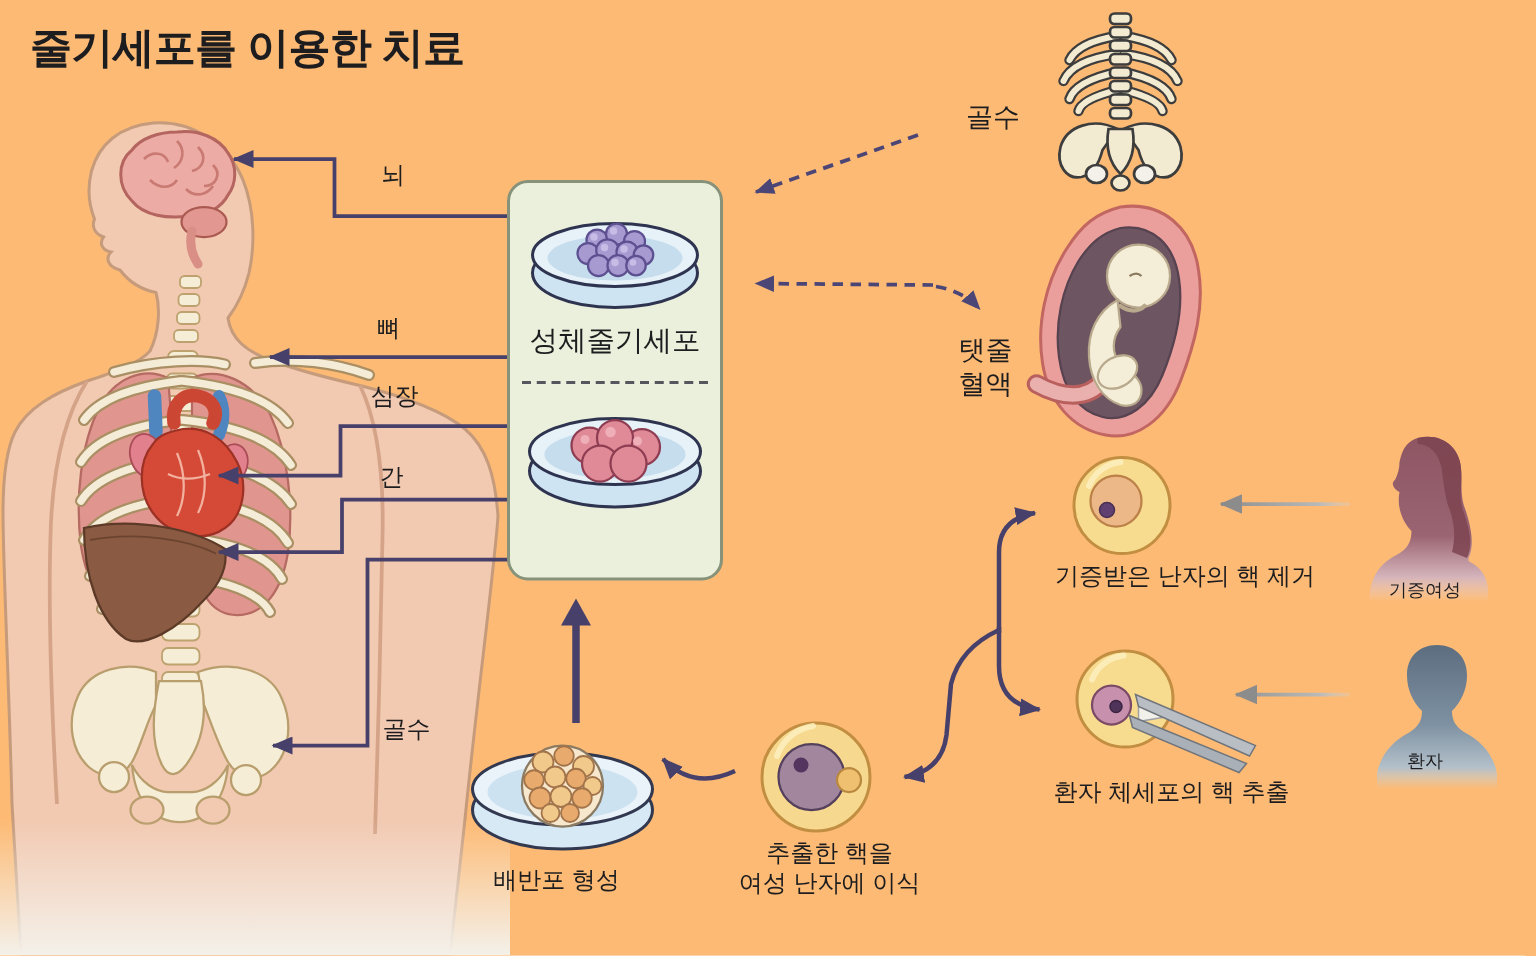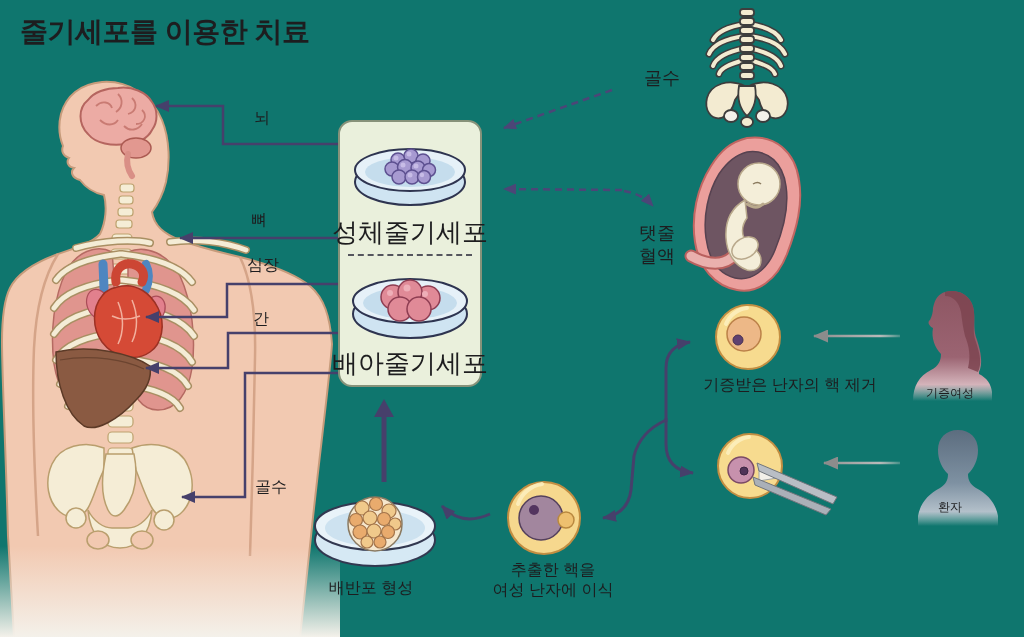--- a/index.html
+++ b/index.html
@@ -1,27 +1,27 @@
 <!DOCTYPE html>
 <html><head>
 <meta charset="utf-8">
 <style>
   html,body{margin:0;padding:0;}
   .canvas{
     position:relative;width:1024px;height:637px;overflow:hidden;
-    background:#0f766e;
+    background:#fdba74;
     font-family:"Liberation Sans","DejaVu Sans",sans-serif;
     color:#1d1d1f;
   }
   .abs{position:absolute;}
   .label{position:absolute;font-weight:400;color:#1d1d1f;white-space:nowrap;line-height:1.25;}
   .ctr{transform:translateX(-50%);text-align:center;}
   .title{font-size:28px;font-weight:800;letter-spacing:-0.5px;}
   .organ{font-size:16px;}
-  .petri-label{font-size:26px;}
+  .petri-label{font-size:19px;}
   .trio{font-size:18px;}
   .caption{font-size:16px;text-align:center;}
   .person{font-size:12px;}
   .stemcell-box{
     position:absolute;left:338px;top:120px;width:144px;height:267px;
     background:#eaf0dc;border:2.5px solid #87927a;border-radius:14px;
     box-sizing:border-box;
   }
   .box-divider{
     position:absolute;left:348px;top:254px;width:124px;height:0;
@@ -394,30 +394,30 @@
 
   <div class="label title abs" style="left:20px;top:14px">줄기세포를 이용한 치료</div>
 
   <div class="label organ ctr" style="left:262px;top:108px">뇌</div>
   <div class="label organ ctr" style="left:259px;top:210px">뼈</div>
   <div class="label organ ctr" style="left:263px;top:255px">심장</div>
   <div class="label organ ctr" style="left:261px;top:309px">간</div>
   <div class="label organ ctr" style="left:271px;top:477px">골수</div>
 
   <div class="label petri-label ctr" style="left:410px;top:216px">성체줄기세포</div>
-  <div class="label petri-label ctr" style="left:410px;top:347px">배아줄기세포</div>
 
   <div class="label trio ctr" style="left:662px;top:67px">골수</div>
   <div class="label trio ctr" style="left:657px;top:222px">
     <div>탯줄</div>
     <div>혈액</div>
   </div>
 
   <div class="label caption ctr" style="left:790px;top:375px">기증받은 난자의 핵 제거</div>
   <div class="label person ctr" style="left:950px;top:386px">기증여성</div>
+  <div class="label caption ctr" style="left:781px;top:519px">환자 체세포의 핵 추출</div>
   <div class="label person ctr" style="left:950px;top:500px">환자</div>
 
 
   <div class="label caption ctr" style="left:553px;top:560px">
     <div>추출한 핵을</div>
     <div>여성 난자에 이식</div>
   </div>
 
   <div class="label caption ctr" style="left:371px;top:578px">배반포 형성</div>
 

